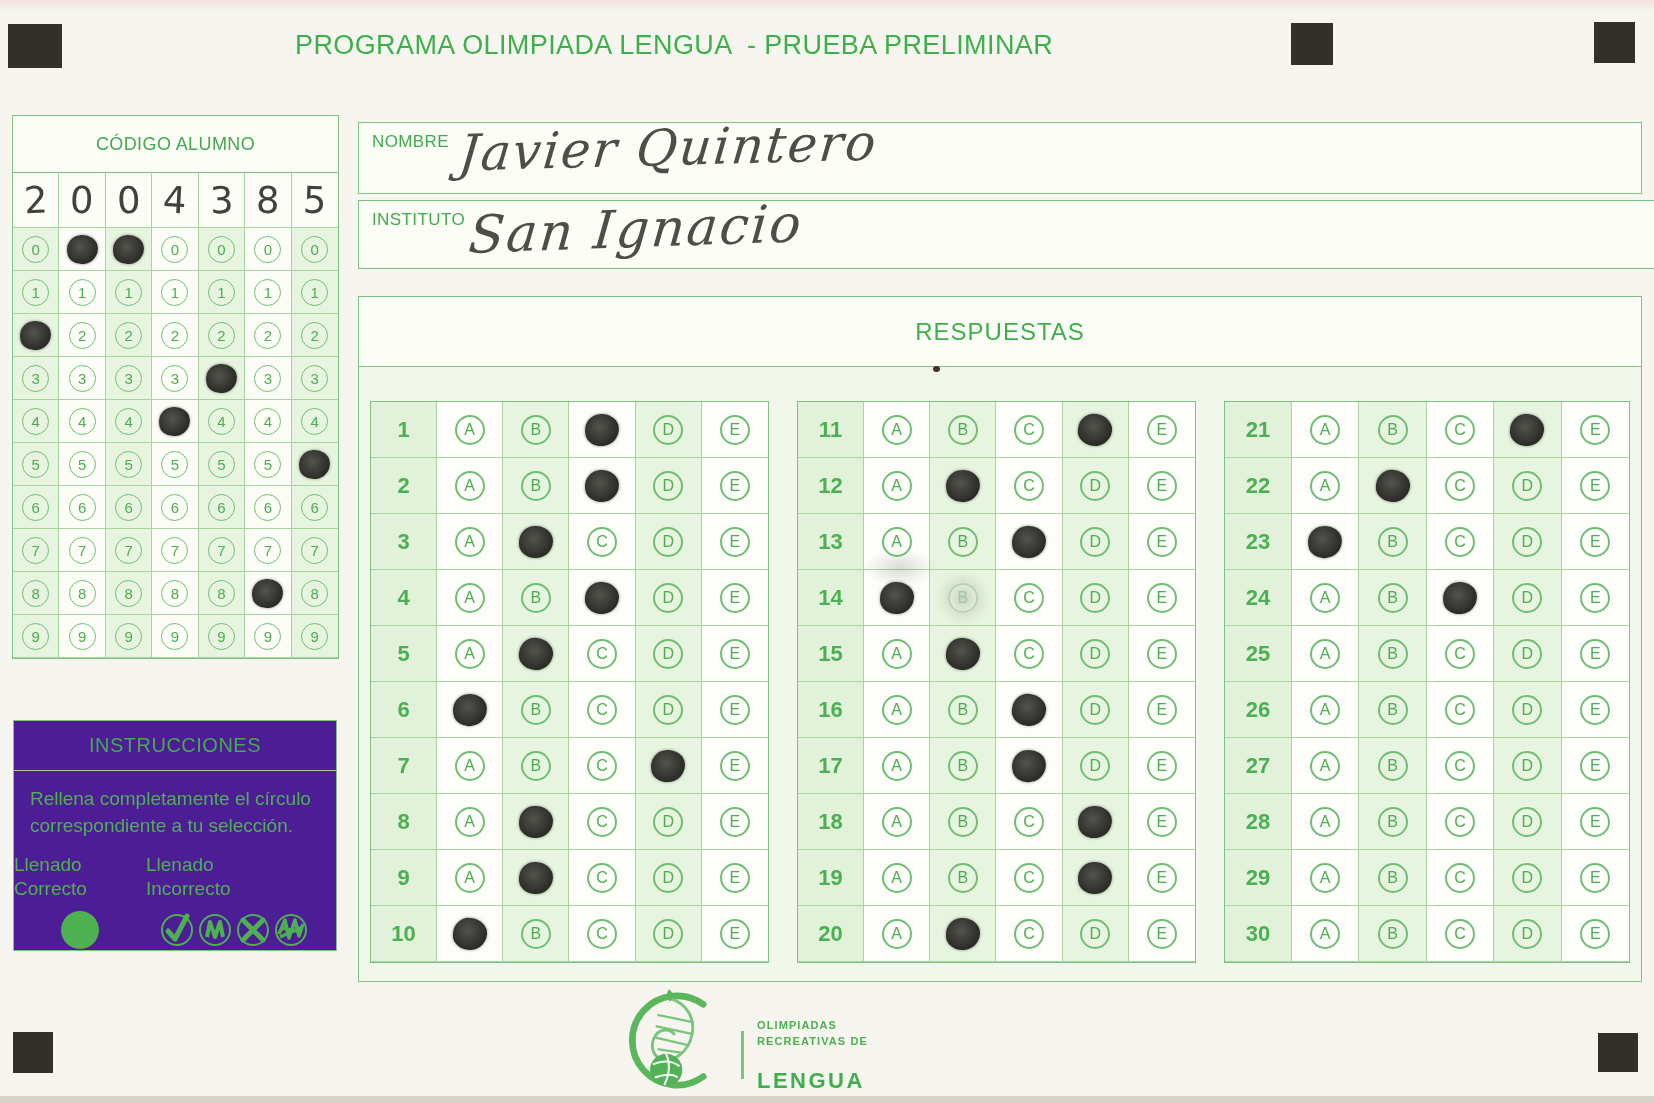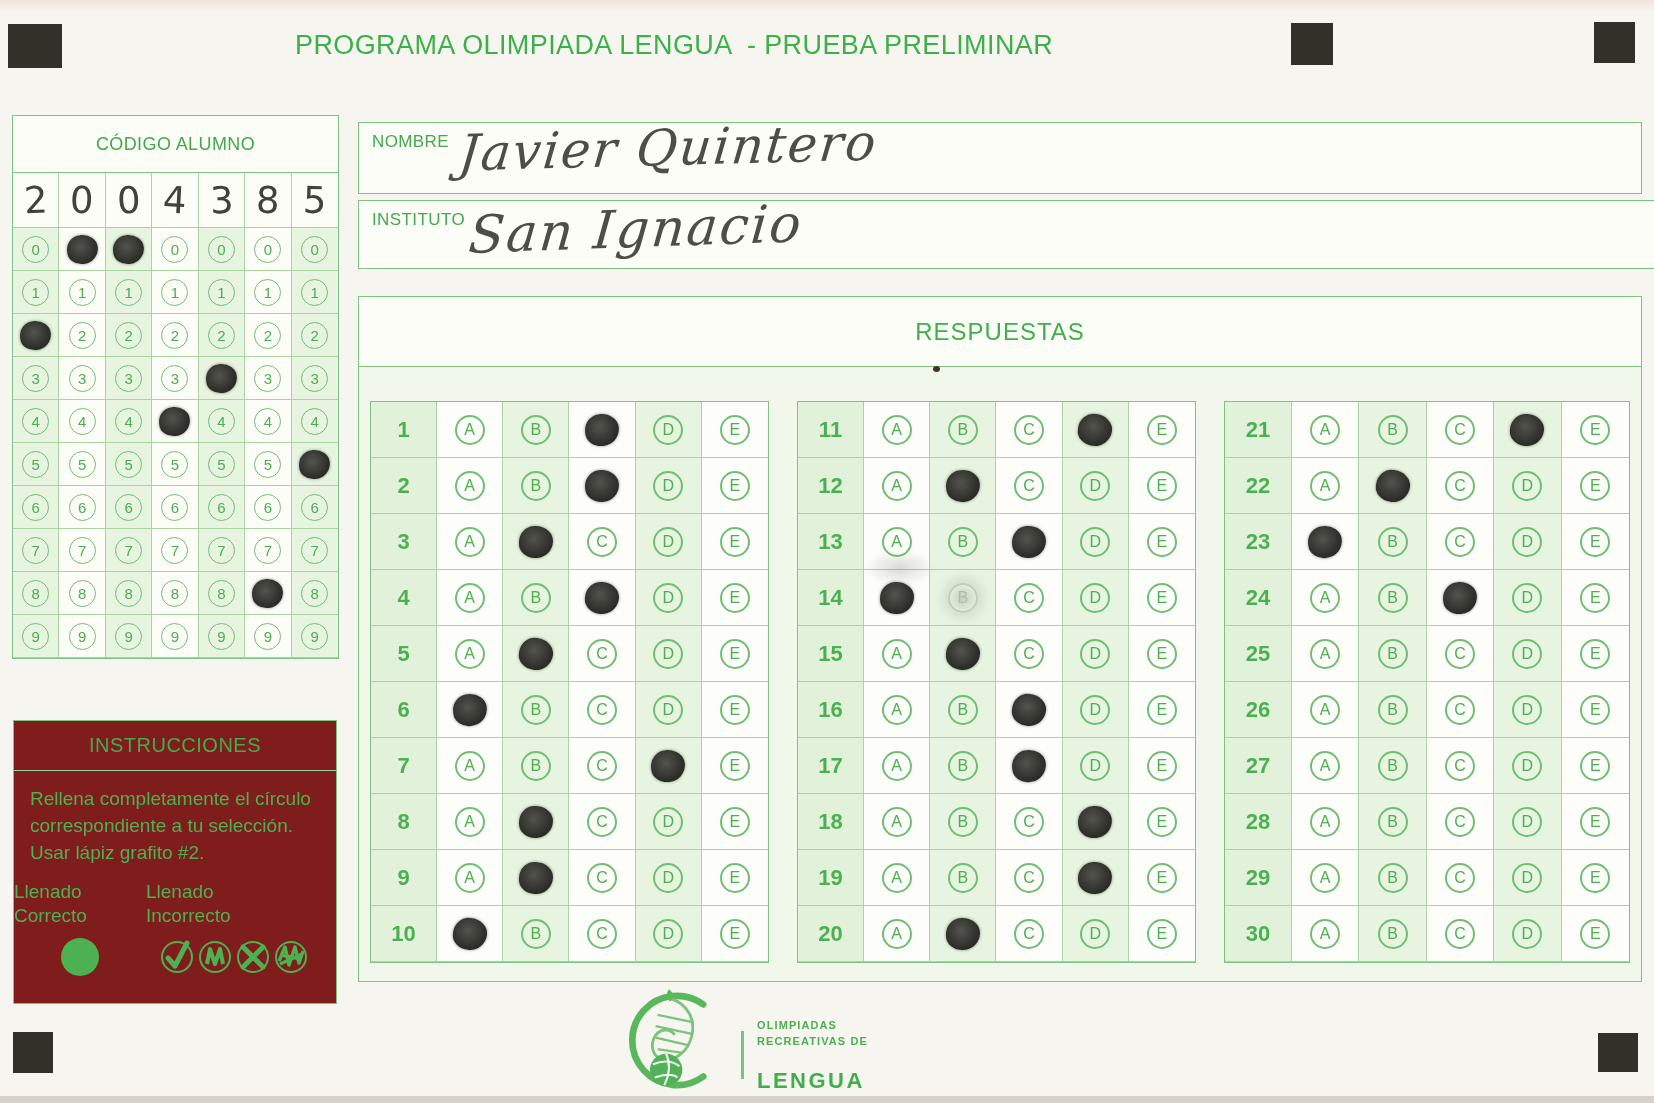--- a/index.html
+++ b/index.html
@@ -81,22 +81,22 @@
     display:flex;align-items:center;justify-content:center;background:#fdfdf9;}
   .acell:nth-child(6n){border-right:none;}
   .acell.tint{background:#e7f4df;}
   .acell.num{background:#e2f1da;color:#4bb052;font-weight:bold;font-size:22px;}
 
   .speck{position:absolute;left:574px;top:69px;width:7px;height:6px;background:#472f25;border-radius:50%;}
   .smudge14{position:absolute;left:505px;top:252px;width:72px;height:38px;
     background:radial-gradient(rgba(100,100,92,.22),transparent 70%);}
 
   
-  .instr-box{position:absolute;left:13px;top:720px;width:324px;height:284px;
-    border:1px solid #7fc383;background:#7f1d1d;box-sizing:border-box;}
+  .instr-box{position:absolute;left:13px;top:720px;width:324px;height:231px;
+    border:1px solid #7fc383;background:#4c1d95;box-sizing:border-box;}
   .instr-header{height:49px;border-bottom:1px solid #9ccd96;display:flex;align-items:center;justify-content:center;
     color:#44ab4f;font-size:20px;letter-spacing:.5px;}
   .instr-body{padding:14px 14px 0 16px;color:#4db152;font-size:19px;line-height:27px;}
   .examples{display:flex;margin-top:14px;}
   .ex-col{width:132px;text-align:left;}
   .ex-col.wide{width:176px;}
   .ex-label{color:#4db152;font-size:19px;line-height:24px;white-space:pre-line;}
   .dot-correct{width:38px;height:38px;border-radius:50%;background:#4db152;margin:10px auto 0;}
   .icon-row{display:flex;justify-content:center;margin-top:8px;}
   .icon-row svg{width:40px;height:40px;margin:0 -1px;}
@@ -861,21 +861,20 @@
         </div>
       </div>
     <div class="speck"></div>
     <div class="smudge14"></div>
   </div>
 
   <div class="instr-box">
     <div class="instr-header">INSTRUCCIONES</div>
     <div class="instr-body">
       <div>Rellena completamente el círculo correspondiente a tu selección.</div>
-      <div>Usar lápiz grafito #2.</div>
     </div>
     <div class="examples">
       <div class="ex-col">
         <div class="ex-label">Llenado
 Correcto</div>
         <div class="dot-correct"></div>
       </div>
       <div class="ex-col wide">
         <div class="ex-label">Llenado
 Incorrecto</div>

